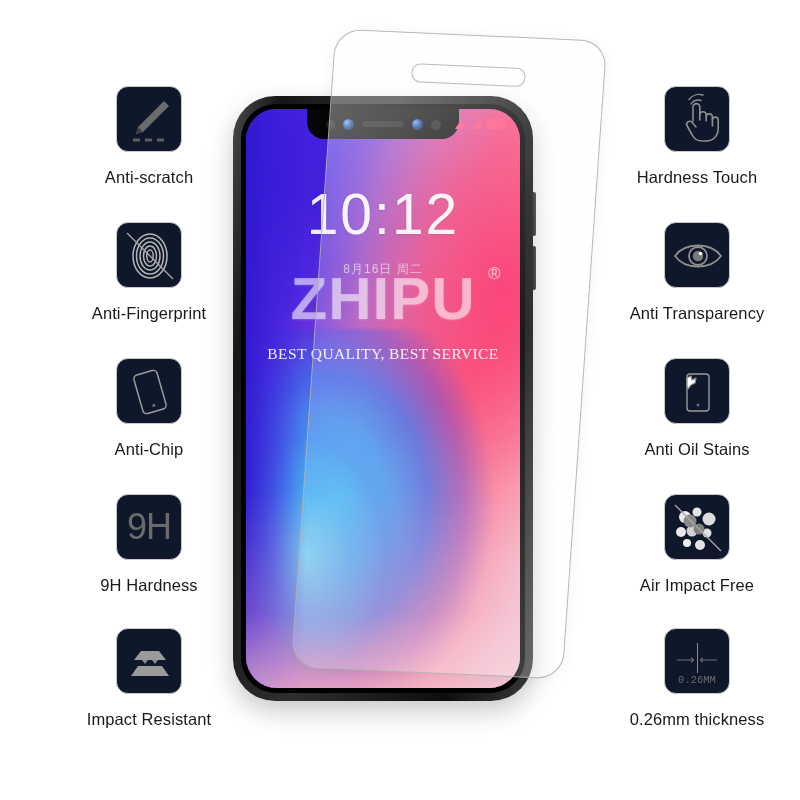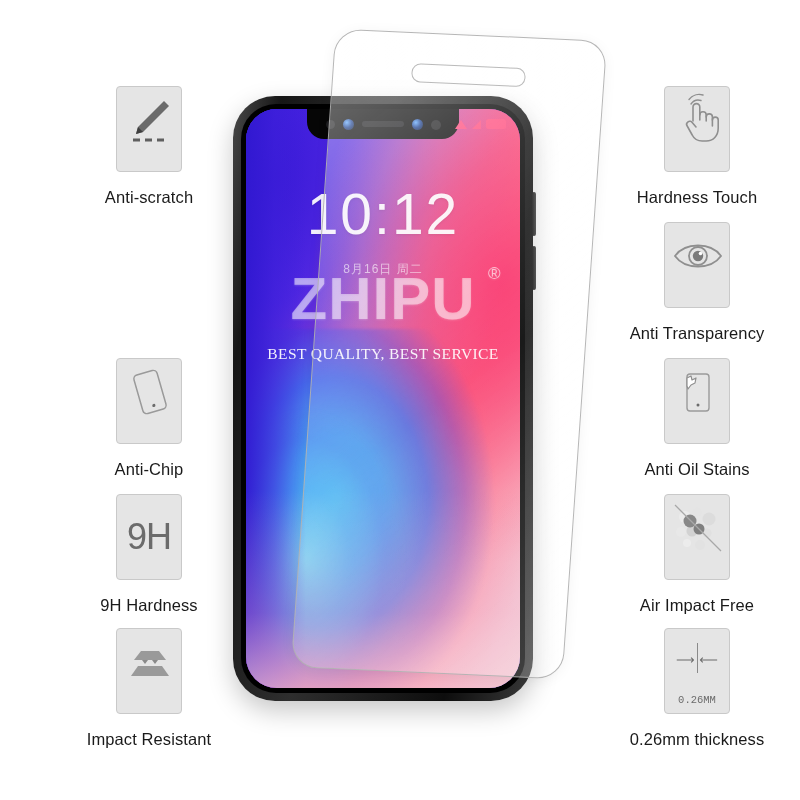--- a/index.html
+++ b/index.html
@@ -21,24 +21,24 @@
   .col-right { left: 592px; }
 
   .feature {
     position: absolute;
     width: 210px;
     display: flex;
     flex-direction: column;
     align-items: center;
   }
   .icon-box {
-    width: 66px; height: 86px;
+    width: 66px; height: 66px;
     border: 1.4px solid #c9c9c9;
-    border-radius: 4px;
-    background: #e5e5e5;
+    border-radius: 12px;
+    background: #0f172a;
     position: relative;
     box-sizing: border-box;
     overflow: hidden;
   }
   .feature-label {
     margin-top: 16px;
     font-size: 16.5px;
     color: #1a1a1a;
     letter-spacing: .1px;
     white-space: nowrap;
@@ -260,20 +260,35 @@
           <g stroke="#5f5f5f" stroke-width="3" stroke-linecap="butt">
             <line x1="16" y1="53" x2="23" y2="53"></line>
             <line x1="28" y1="53" x2="35" y2="53"></line>
             <line x1="40" y1="53" x2="47" y2="53"></line>
           </g>
         </svg>
       </div>
       <div class="feature-label">Anti-scratch</div>
     </div>
 
+    <div class="feature" style="top:222px">
+      <div class="icon-box">
+        <svg viewBox="0 0 66 66" width="66" height="66">
+          <g fill="none" stroke="#b5b5b5" stroke-width="1.5" stroke-linecap="round">
+            <ellipse cx="33" cy="33" rx="17" ry="22"></ellipse>
+            <ellipse cx="33" cy="33" rx="13.5" ry="18"></ellipse>
+            <ellipse cx="33" cy="33" rx="10" ry="14"></ellipse>
+            <ellipse cx="33" cy="33" rx="6.5" ry="10"></ellipse>
+            <ellipse cx="33" cy="33" rx="3.2" ry="6"></ellipse>
+          </g>
+          <line x1="10" y1="10" x2="56" y2="56" stroke="#a8a8a8" stroke-width="1.3"></line>
+        </svg>
+      </div>
+      <div class="feature-label">Anti-Fingerprint</div>
+    </div>
 
     <div class="feature" style="top:358px">
       <div class="icon-box">
         <svg viewBox="0 0 66 66" width="66" height="66">
           <g transform="rotate(-16 33 33)">
             <rect x="21" y="13" width="24" height="40" rx="4" fill="none" stroke="#9a9a9a" stroke-width="1.5"></rect>
             <circle cx="33" cy="47" r="1.6" fill="#6b6b6b"></circle>
           </g>
         </svg>
       </div>

